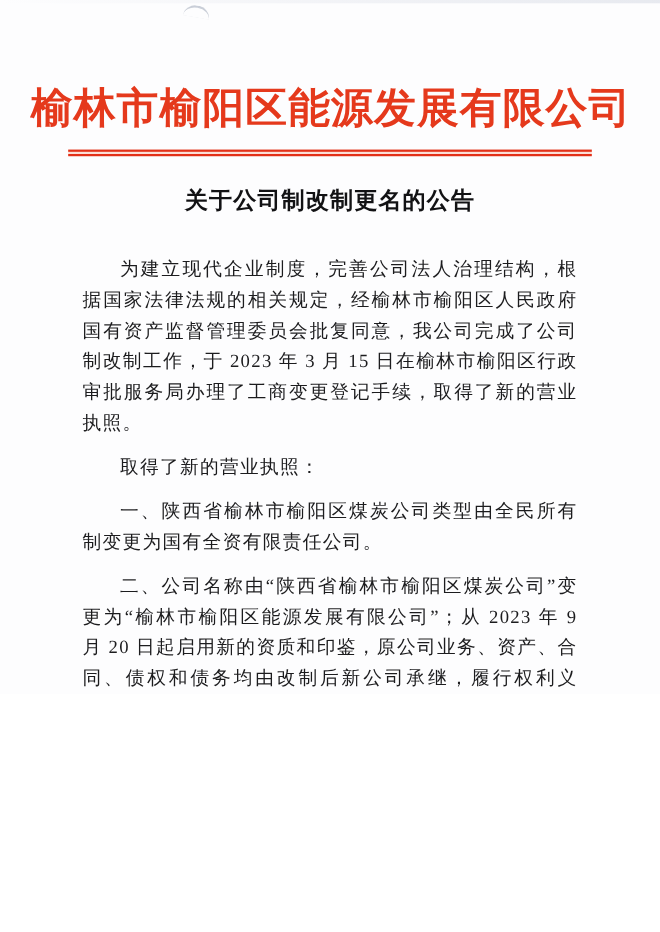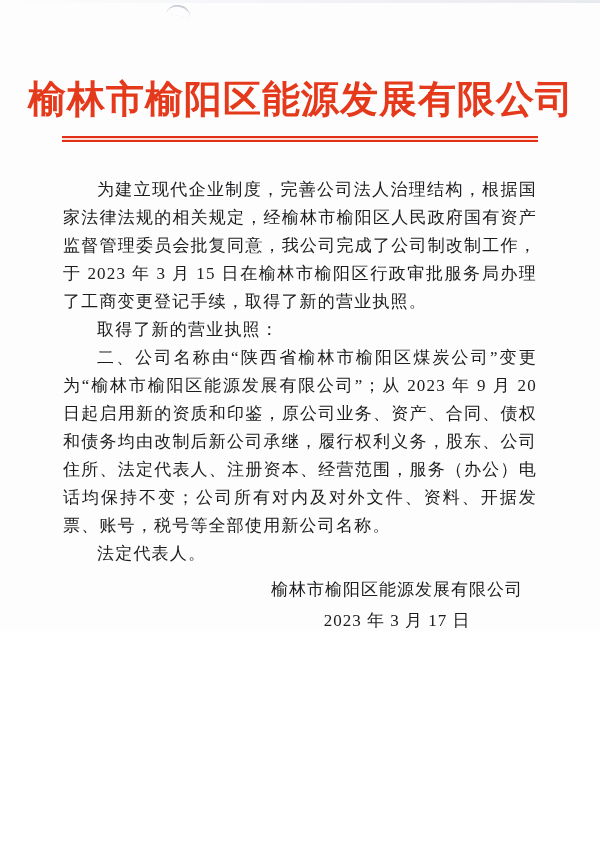--- a/index.html
+++ b/index.html
@@ -42,21 +42,21 @@
     margin:27px 0 0;text-align:center;
     font-family:"Liberation Sans", sans-serif;
     font-size:21px;line-height:28px;font-weight:bold;color:#121214;
     letter-spacing:1px;
   }
   .body-text{
     margin:34px 63px 0;
     font-size:17px;line-height:28px;
     text-align:justify;text-justify:inter-character;
   }
-  .body-text p{margin:0;text-indent:2em;letter-spacing:1.2px;}
+  .body-text p{margin:12px;text-indent:2em;letter-spacing:1.2px;}
   .signature{
     margin:6px 77px 0 auto;width:max-content;
     text-align:center;font-size:17px;line-height:31px;letter-spacing:1px;
   }
   .seal{
     position:absolute;left:352px;top:636px;width:132px;height:132px;
     mix-blend-mode:multiply;opacity:.88;
     transform:rotate(-6deg);
     pointer-events:none;
   }
@@ -66,24 +66,26 @@
 
 <div class="page">
 
   <div class="scan-edge"></div>
   <div class="scratch"></div>
 
   <h1 class="letterhead">榆林市榆阳区能源发展有限公司</h1>
 
   <div class="red-rule"></div>
 
+  <h2 class="doc-title">关于公司制改制更名的公告</h2>
 
   <div class="body-text">
     <p>为建立现代企业制度，完善公司法人治理结构，根据国家法律法规的相关规定，经榆林市榆阳区人民政府国有资产监督管理委员会批复同意，我公司完成了公司制改制工作，于 2023 年 3 月 15 日在榆林市榆阳区行政审批服务局办理了工商变更登记手续，取得了新的营业执照。</p>
     <p>取得了新的营业执照：</p>
+    <p>一、陕西省榆林市榆阳区煤炭公司类型由全民所有制变更为国有全资有限责任公司。</p>
     <p>二、公司名称由“陕西省榆林市榆阳区煤炭公司”变更为“榆林市榆阳区能源发展有限公司”；从 2023 年 9 月 20 日起启用新的资质和印鉴，原公司业务、资产、合同、债权和债务均由改制后新公司承继，履行权利义务，股东、公司住所、法定代表人、注册资本、经营范围，服务（办公）电话均保持不变；公司所有对内及对外文件、资料、开据发票、账号，税号等全部使用新公司名称。</p>
     <p>法定代表人。</p>
   </div>
 
   <div class="signature">
     <div>榆林市榆阳区能源发展有限公司</div>
     <div>2023 年 3 月 17 日</div>
   </div>
 
   <svg class="seal" viewBox="0 0 132 132" aria-hidden="true">

